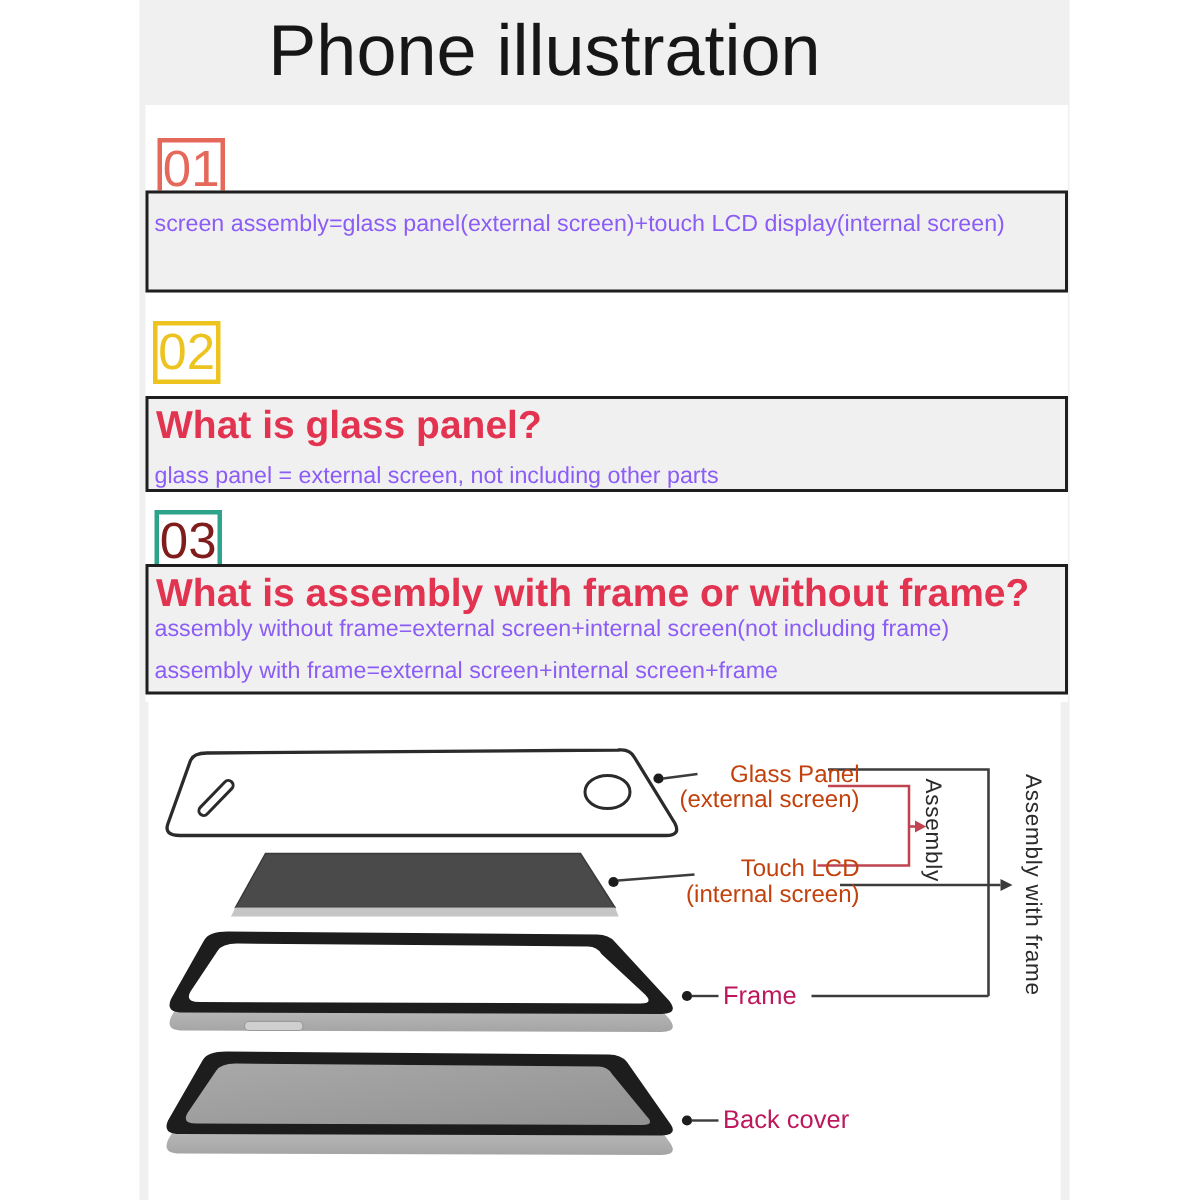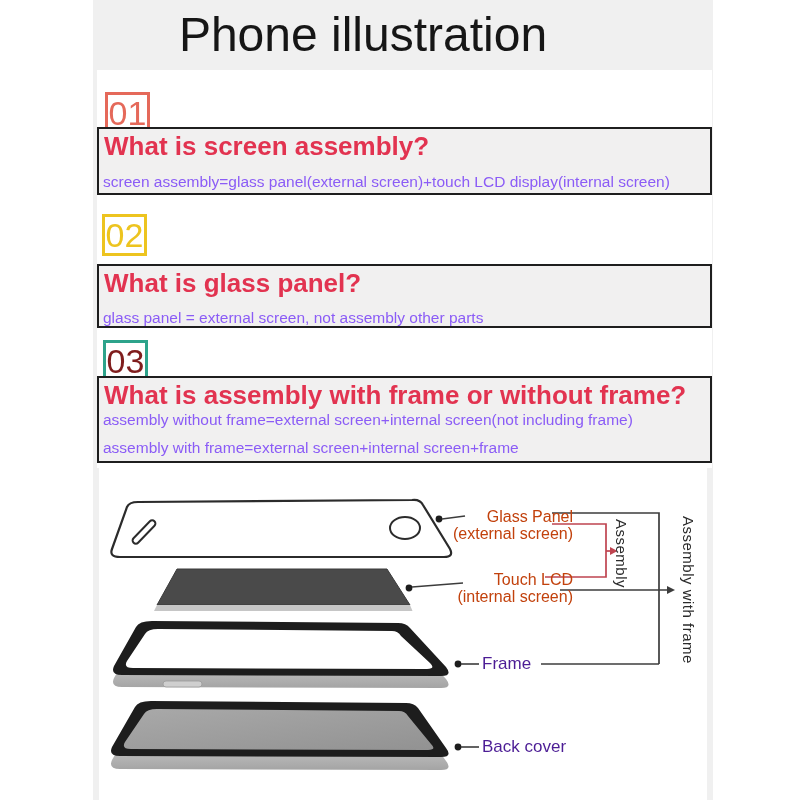--- a/index.html
+++ b/index.html
@@ -16,44 +16,43 @@
   
   .badge{width:39px;height:36px;border:3px solid;background:#fff;
          font-size:34px;font-weight:400;text-align:center;line-height:37px;margin-top:12px;}
   
   .qbox{left:97px;width:611px;background:#f1f0f0;border:2px solid #1e1e1e;box-sizing:content-box;}
   .qhead{margin:2px 0 0 5px;font-size:26px;font-weight:bold;color:#e23350;line-height:30px;
          white-space:nowrap;}
   .qbody{margin:0 0 0 4px;font-size:15.5px;color:#8b5cf6;line-height:19px;white-space:nowrap;}
   
   .dlabel{font-size:16px;color:#c2410c;line-height:17px;text-align:right;width:130px;}
-  .dlabel-single{font-size:17px;color:#4c1d95;line-height:18px;white-space:nowrap;}
+  .dlabel-single{font-size:17px;color:#be185d;line-height:18px;white-space:nowrap;}
   .vlabel{font-size:15px;color:#2b2b2b;writing-mode:vertical-lr;letter-spacing:0.5px;white-space:nowrap;}
 </style>
 </head>
 <body>
 
 <div id="page">
 
   <div id="gray-column" class="abs"></div>
   <div id="info-panel" class="abs"></div>
   <div id="diagram-panel" class="abs"></div>
 
   <div id="title" class="abs">Phone illustration</div>
 
   <div class="abs badge" style="left: 105px; top: 80px; color: rgb(229, 105, 90); border-color: rgb(229, 105, 90);">01</div>
   <div class="abs qbox" style="top:127px;height:64px;">
-    <div class="qhead">What is screen assembly?</div>
     <div class="qbody" style="margin-top:11px;">screen assembly=glass panel(external screen)+touch LCD display(internal screen)</div>
   </div>
 
   <div class="abs badge" style="left: 102px; top: 202px; color: rgb(237, 196, 31); border-color: rgb(237, 196, 31);">02</div>
   <div class="abs qbox" style="top:264px;height:60px;">
     <div class="qhead">What is glass panel?</div>
-    <div class="qbody" style="margin-top:10px;">glass panel = external screen, not assembly other parts</div>
+    <div class="qbody" style="margin-top:10px;">glass panel = external screen, not including other parts</div>
   </div>
 
   <div class="abs badge" style="left: 103px; top: 328px; color: #7f1d1d; border-color: rgb(45, 163, 139);">03</div>
   <div class="abs qbox" style="top:376px;height:83px;">
     <div class="qhead">What is assembly with frame or without frame?</div>
     <div class="qbody">assembly without frame=external screen+internal screen(not including frame)</div>
     <div class="qbody" style="margin-top:9px;">assembly with frame=external screen+internal screen+frame</div>
   </div>
 
   <svg class="abs" style="left:99px;top:468px;" width="608" height="332" viewBox="99 468 608 332">

